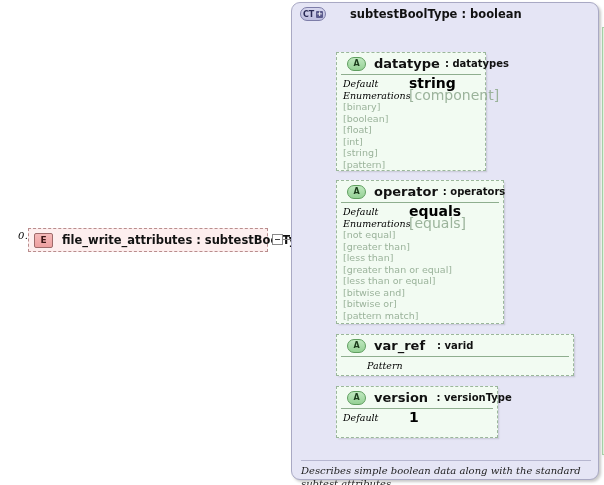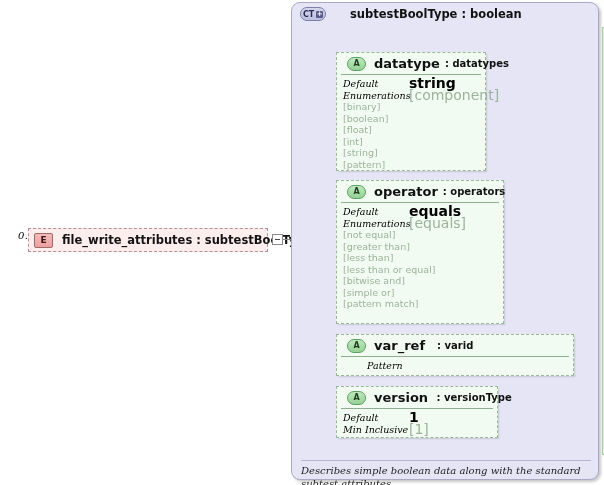--- a/index.html
+++ b/index.html
@@ -371,23 +371,24 @@
       <span class="facet-key">Default</span>
       <span class="facet-val">equals</span>
     </div>
     <div class="facet-row">
       <span class="facet-key">Enumerations</span>
       <span class="facet-val" style="font-weight:normal;color:#9bb39b;text-align:right;">[equals]</span>
     </div>
     <div class="enum-val">[not equal]</div>
     <div class="enum-val">[greater than]</div>
     <div class="enum-val">[less than]</div>
+    <div class="enum-val">[greater than or equal]</div>
     <div class="enum-val">[less than or equal]</div>
     <div class="enum-val">[bitwise and]</div>
-    <div class="enum-val">[simple or]</div>
+    <div class="enum-val">[bitwise or]</div>
     <div class="enum-val">[pattern match]</div>
   </div>
 </div>
 
 <div class="attr-box" id="attr-2" style="left:336px; top:334px; width:238px; height:42px;">
   <div class="attr-head">
     <span class="a-badge">A</span>
     <span class="a-name">var_ref</span>
     <span class="a-type">&nbsp;&nbsp;<span>:</span>&nbsp;<span>varid</span></span>
   </div>
@@ -402,18 +403,14 @@
   <div class="attr-head">
     <span class="a-badge">A</span>
     <span class="a-name">version</span>
     <span class="a-type">&nbsp;<span>:</span>&nbsp;<span>versionType</span></span>
   </div>
   <div class="attr-body">
     <div class="facet-row">
       <span class="facet-key">Default</span>
       <span class="facet-val">1</span>
     </div>
-    <div class="facet-row">
-      <span class="facet-key">Min Inclusive</span>
-      <span class="facet-val" style="font-weight:normal;color:#9bb39b;">[1]</span>
-    </div>
   </div>
 </div>
 
 </body></html>

